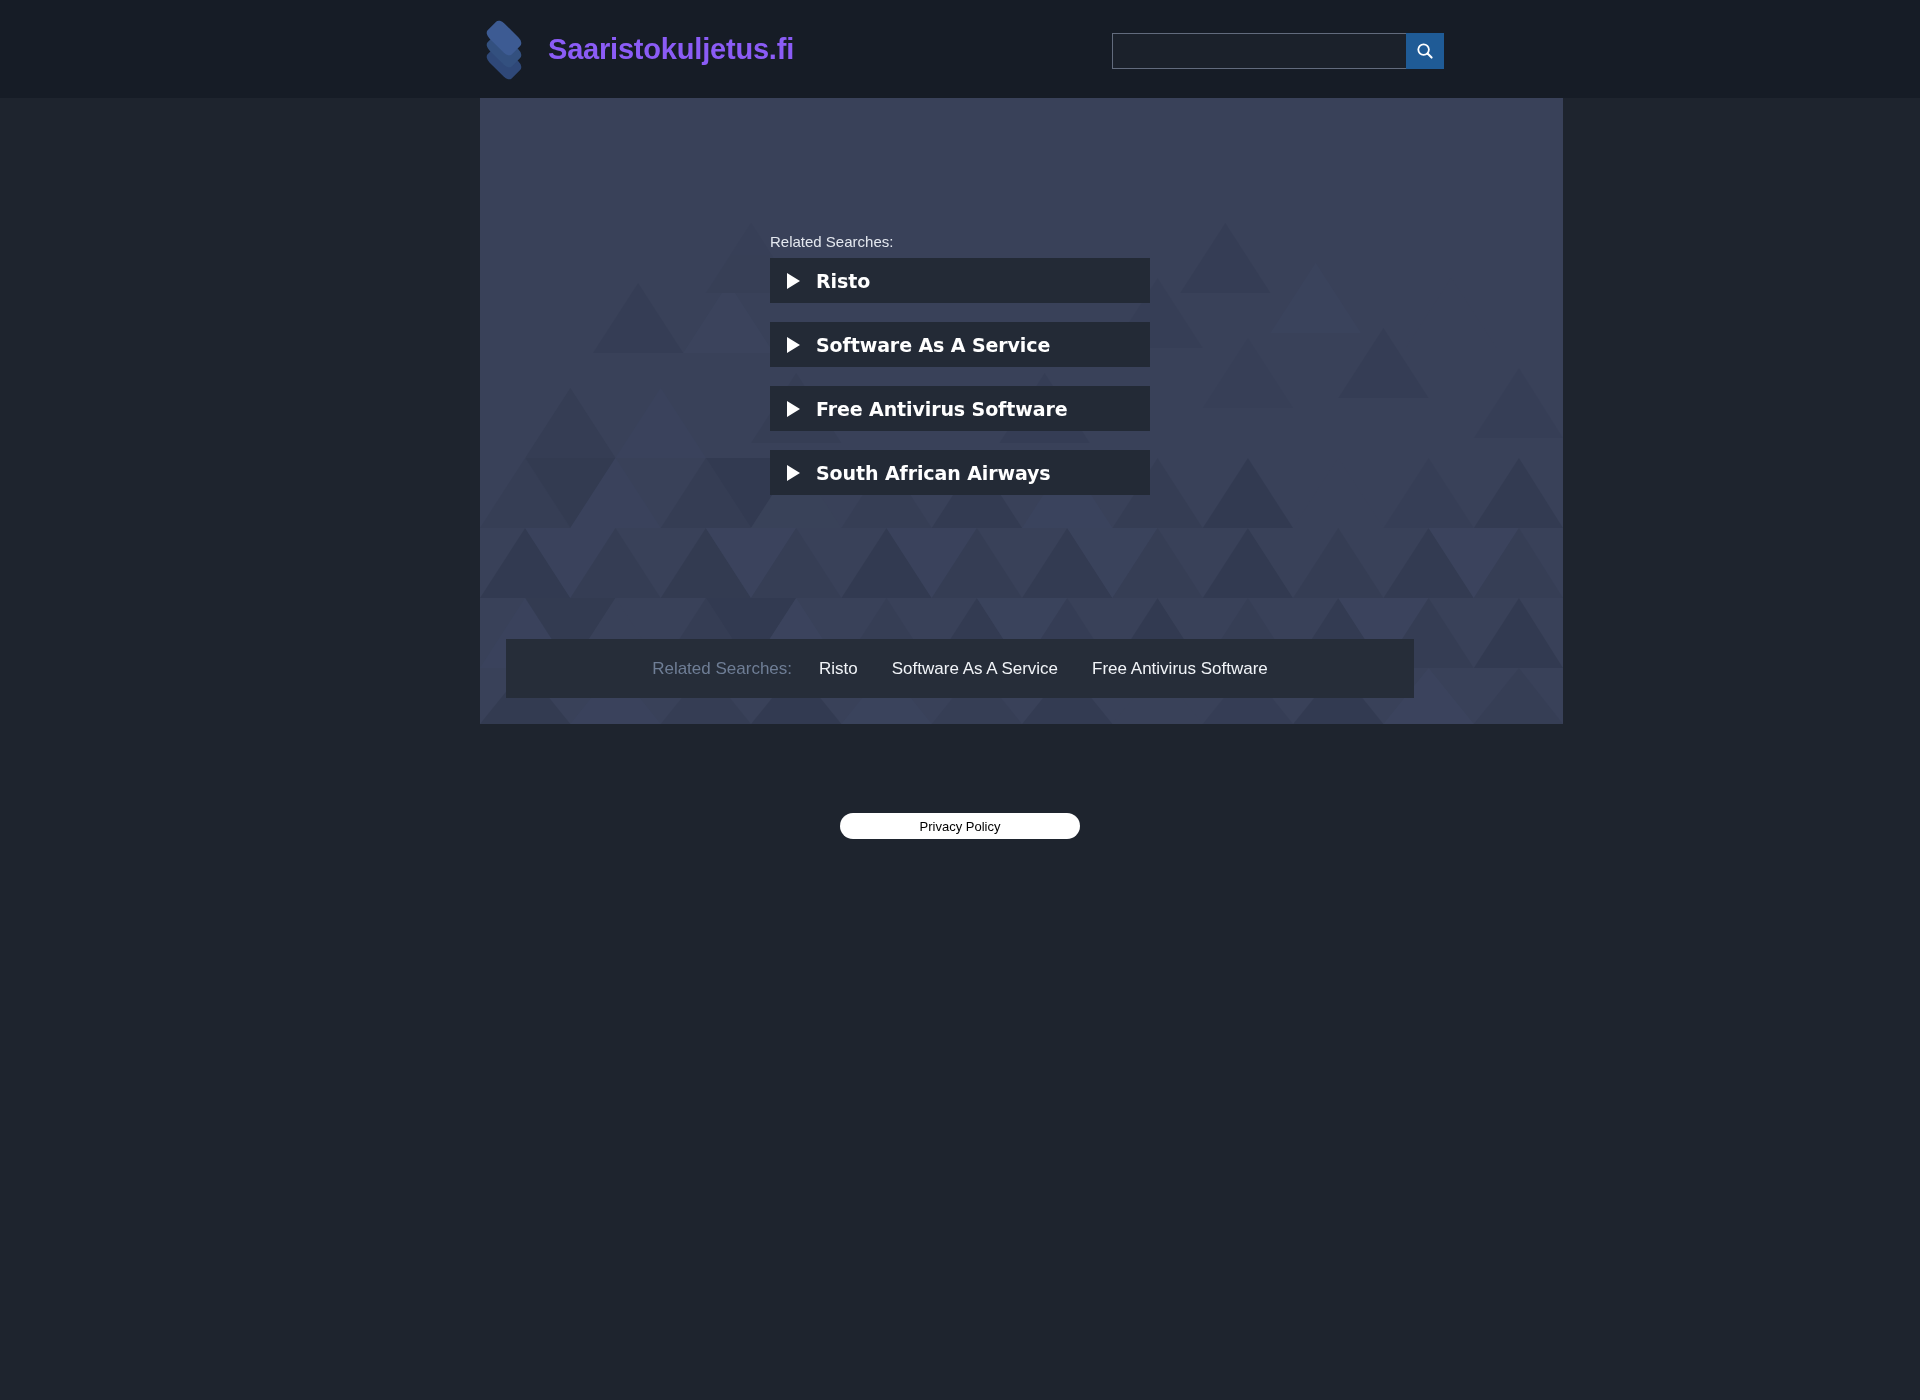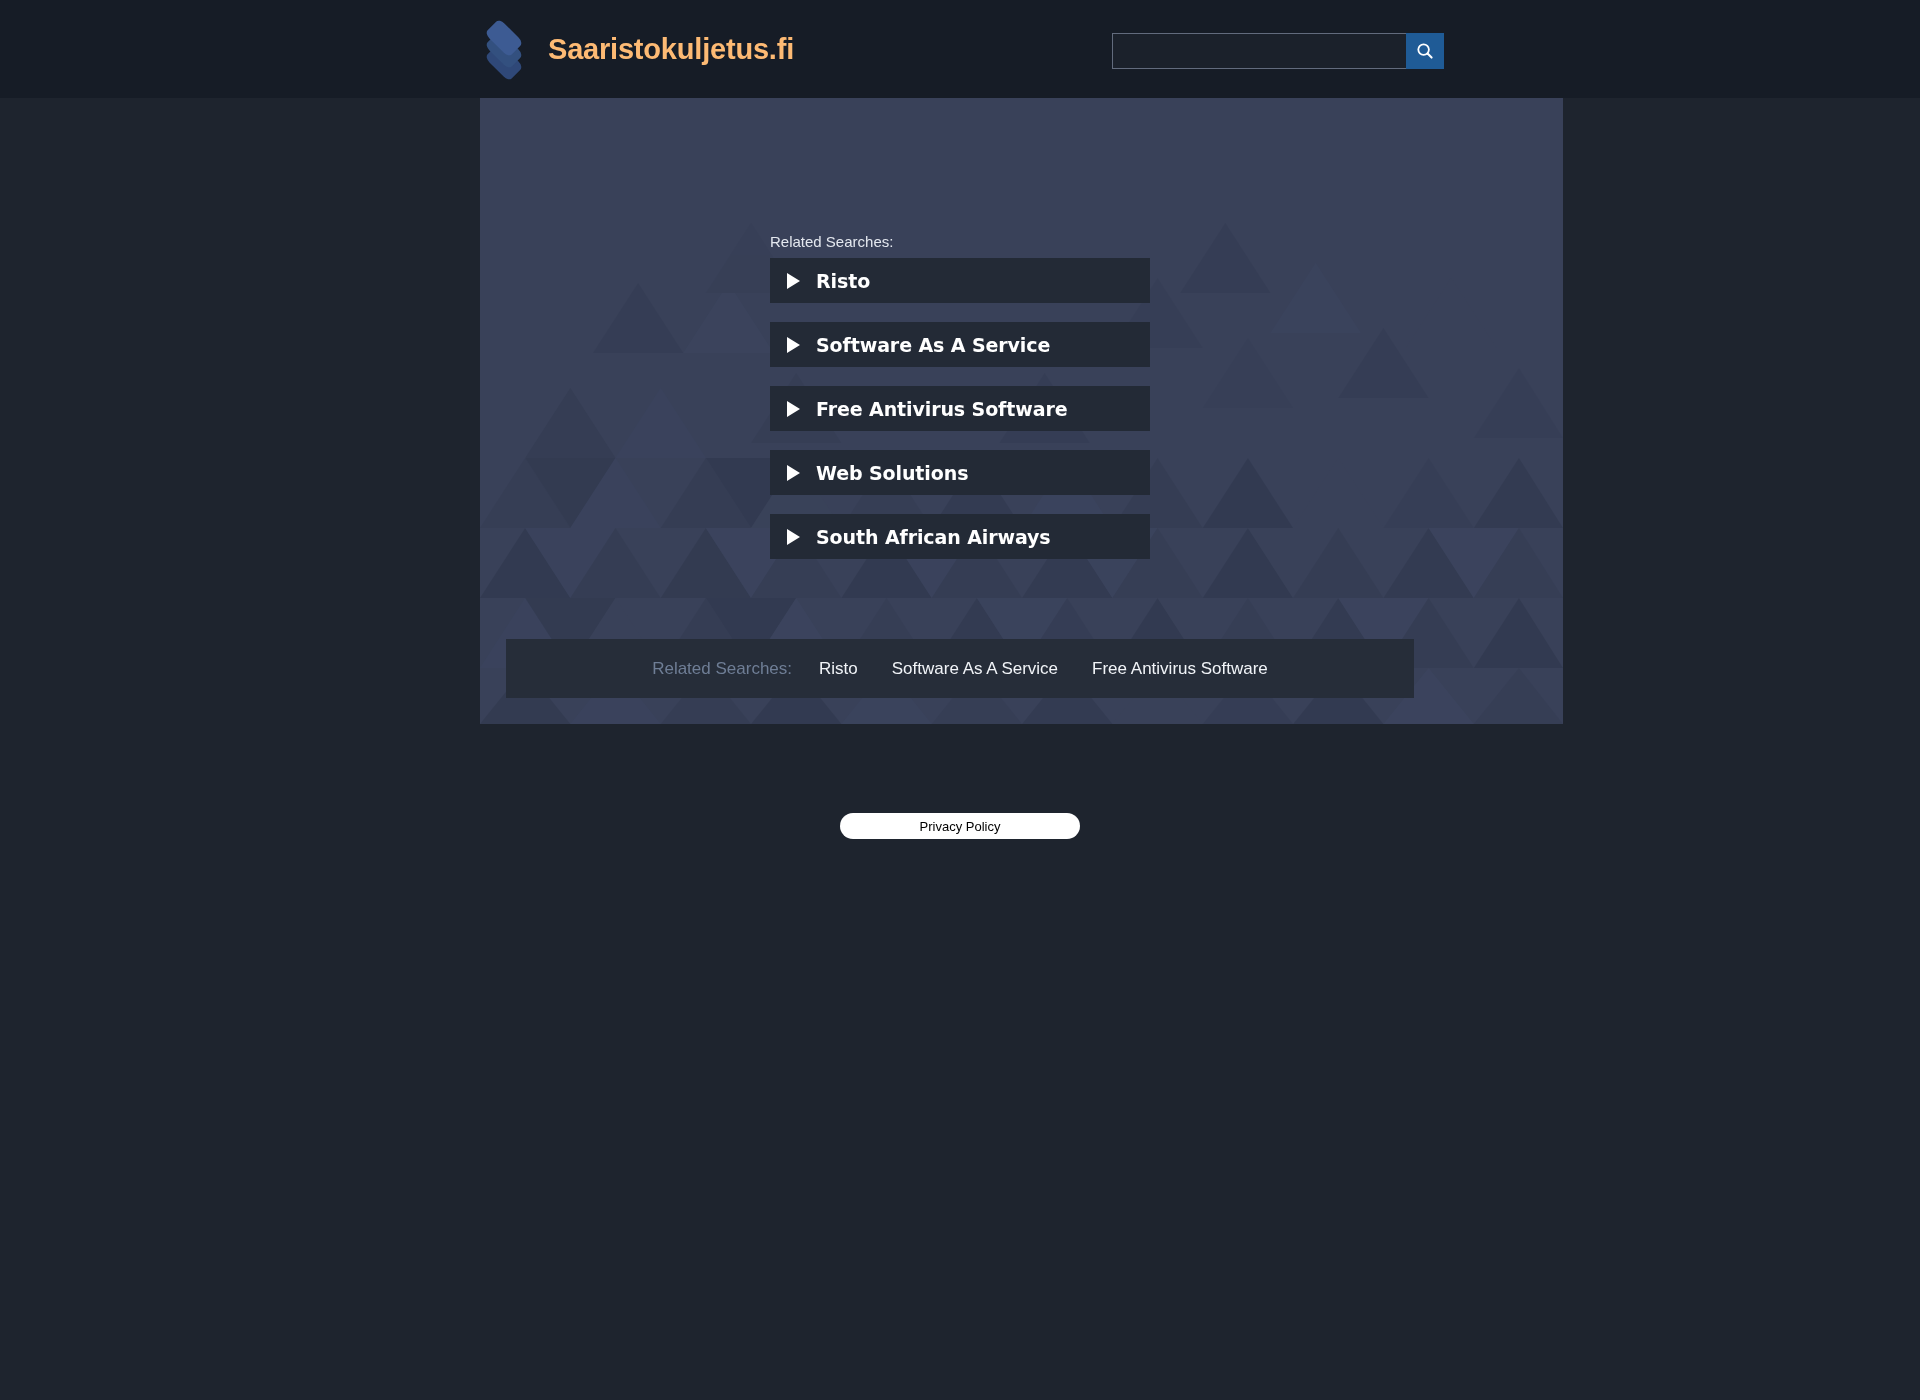--- a/index.html
+++ b/index.html
@@ -53,21 +53,21 @@
     transform-origin: center;
   }
   #logo-mark .l1 { top: 24px; }
   #logo-mark .l1 i { background: #2f4878; }
   #logo-mark .l2 { top: 12px; }
   #logo-mark .l2 i { background: #33507f; }
   #logo-mark .l3 { top: 0px; }
   #logo-mark .l3 i { background: #3d5b93; }
 
   #site-title {
-    color: #fdba74;
+    color: #8b5cf6;
     font-size: 29px;
     font-weight: 700;
     letter-spacing: -0.2px;
     white-space: nowrap;
     font-family: "Liberation Sans", sans-serif;
   }
 
   
   #search-form {
     position: absolute;
@@ -361,26 +361,20 @@
       <a class="result-item" href="#">
         <span class="result-arrow">
             <span></span>
           </span>
         <span class="result-label">Free Antivirus Software</span>
       </a>
       <a class="result-item" href="#">
         <span class="result-arrow">
             <span></span>
           </span>
-        <span class="result-label">Web Solutions</span>
-      </a>
-      <a class="result-item" href="#">
-        <span class="result-arrow">
-            <span></span>
-          </span>
         <span class="result-label">South African Airways</span>
       </a>
     </div>
 
     <div id="footer-band">
       <span id="footer-related-label">Related Searches:</span>
       <a class="footer-link" href="#">Risto</a>
       <a class="footer-link" href="#">Software As A Service</a>
       <a class="footer-link" href="#">Free Antivirus Software</a>
     </div>

